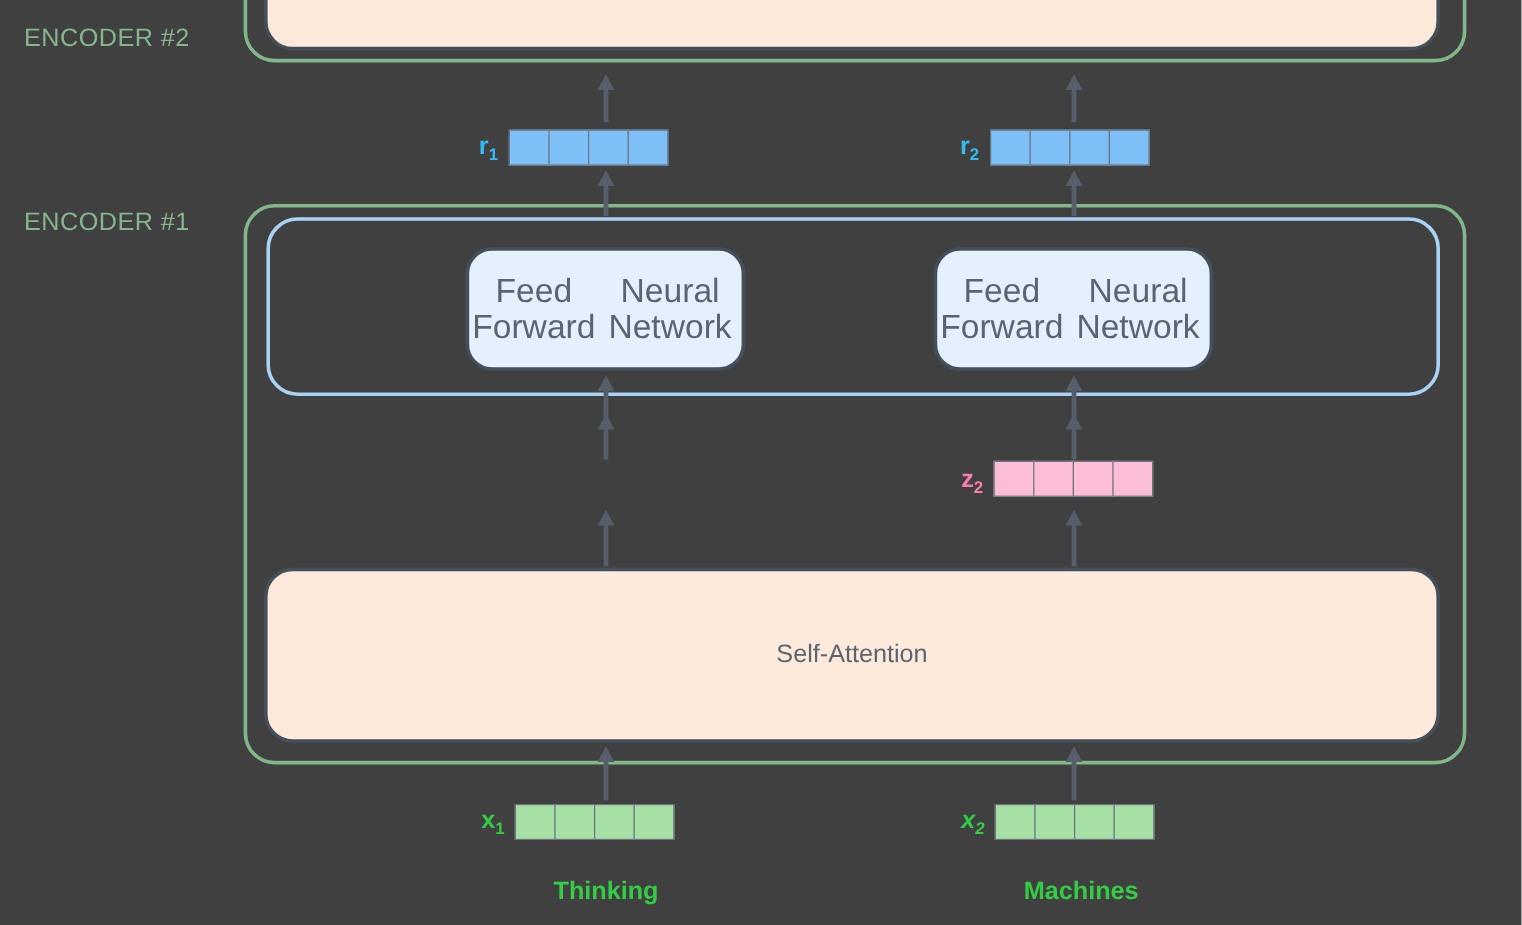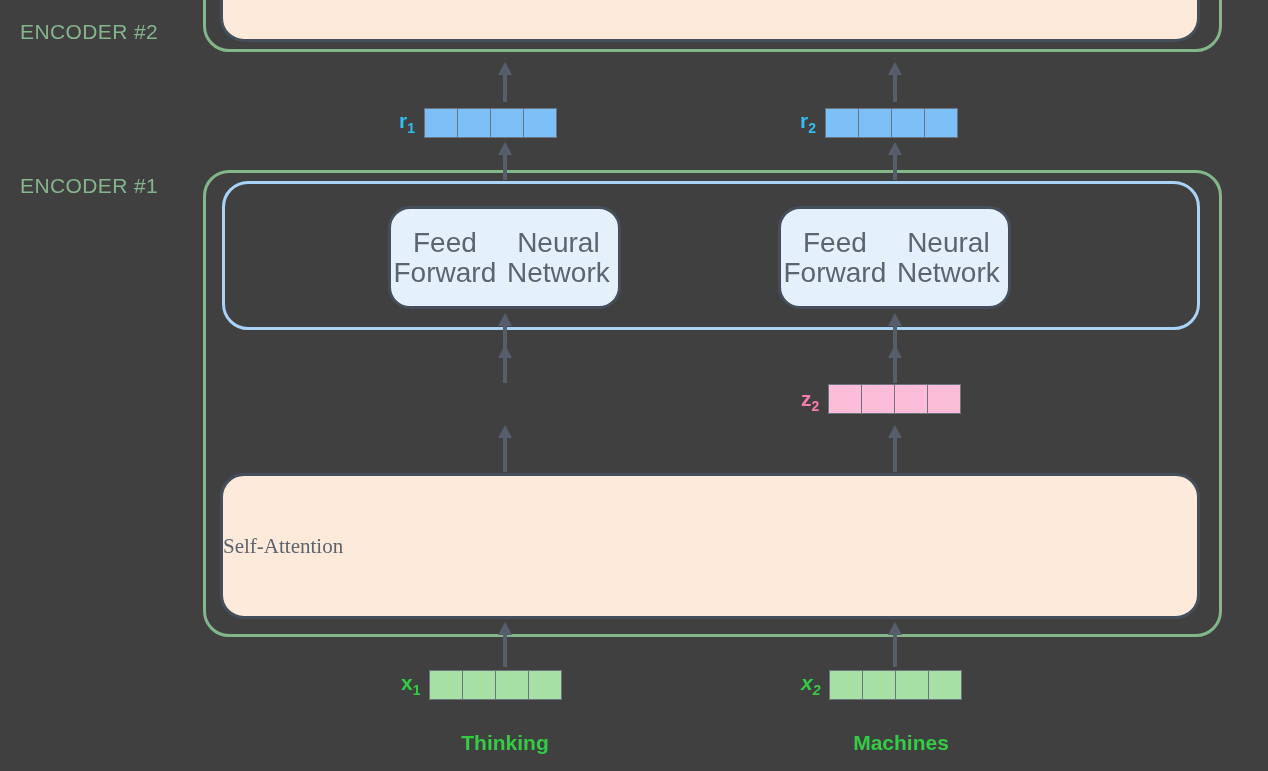--- a/index.html
+++ b/index.html
@@ -53,23 +53,24 @@
 
   
   .self-attention {
     position: absolute;
     background: #fdeada;
     border: 3px solid #454f5b;
     border-radius: 24px;
     box-sizing: border-box;
     display: flex;
     align-items: center;
+    justify-content: center;
     color: #5b6470;
     font-size: 21px;
-    font-family: Liberation Serif, serif;
+    font-family: Liberation Sans, sans-serif;
   }
   #sa2 {
     left: 220px;
     top: -110px;
     width: 980px;
     height: 152px;
   }
   #sa1 {
     left: 220px;
     top: 473px;

